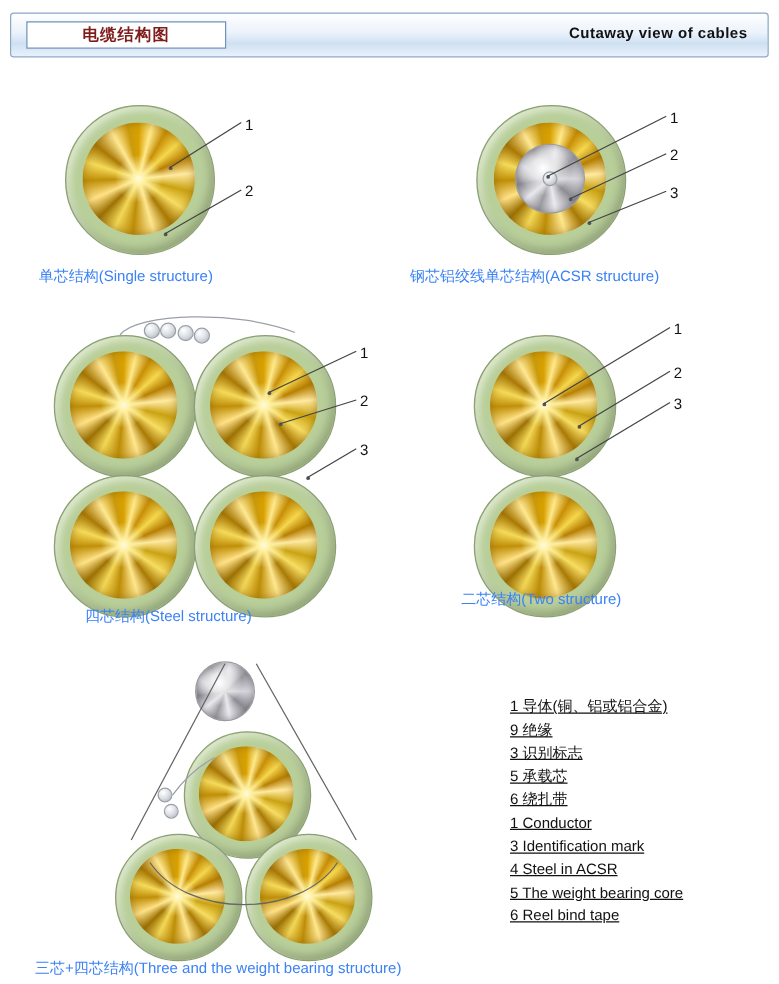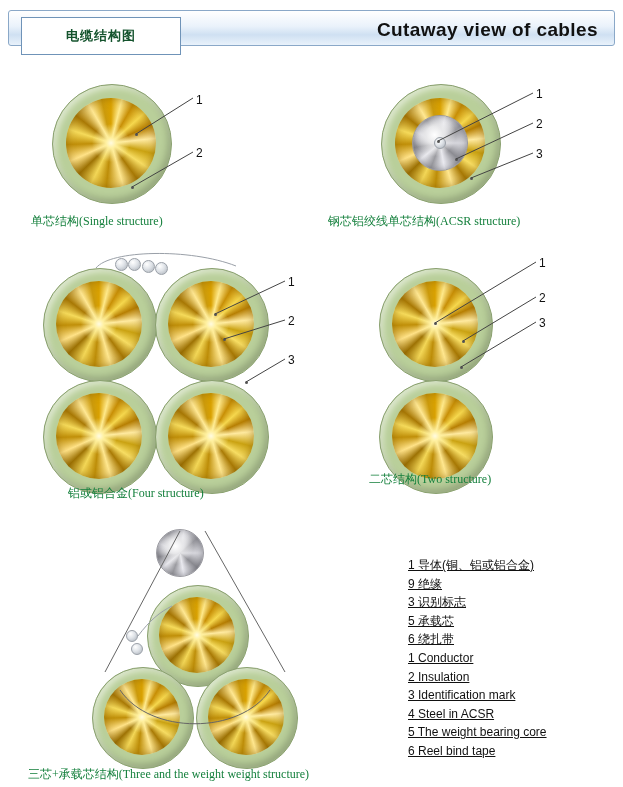--- a/index.html
+++ b/index.html
@@ -14,31 +14,31 @@
   
   .header{
     position:absolute;left:8px;top:10px;width:607px;height:36px;
     border:1px solid #8aa8c8;
     border-radius:3px;
     background:linear-gradient(to bottom,#ffffff 0%,#eaf2fb 45%,#cfe0f2 70%,#e9f2fb 100%);
     box-sizing:border-box;
   }
   .header-left{
     position:absolute;left:12px;top:6px;
-    width:160px;height:38px;
+    width:160px;height:22px;
     border:1px solid #6f93b8;
     background:#ffffff;
     box-sizing:border-box;
     display:flex;align-items:center;justify-content:center;
-    font-size:13px;font-weight:bold;color:#14532d;
+    font-size:13px;font-weight:bold;color:#7f1d1d;
     letter-spacing:1px;
   }
   .header-right{
     position:absolute;right:16px;top:8px;
-    font-size:19px;font-weight:bold;color:#111;
+    font-size:12px;font-weight:bold;color:#111;
     letter-spacing:0.4px;
   }
   .sheath{
     background:#b9cf9a;
     border:1px solid #8aa070;
     border-radius:50%;
     box-shadow:inset -3px -4px 7px rgba(0,0,0,.20), inset 3px 3px 6px rgba(255,255,255,.55);
     position:absolute;
   }
   .core{
@@ -67,21 +67,21 @@
   }
   .smallball{
     position:absolute;border-radius:50%;
     background:radial-gradient(circle at 35% 30%, #ffffff 0%, #dfe3e8 45%, #aab0b8 100%);
     border:1px solid #9aa0a8;
     box-sizing:border-box;
   }
   .num{position:absolute;font-size:12px;color:#111;}
   .dot{position:absolute;width:3px;height:3px;border-radius:50%;background:#555;}
 
-  .caption{position:absolute;font-size:12px;color:#15803d;white-space:nowrap;font-family:Liberation Serif, serif;}
+  .caption{position:absolute;font-size:12px;color:#3b82f6;white-space:nowrap;}
 
   
   .legend{position:absolute;left:408px;top:556px;font-size:12px;line-height:18.6px;color:#111;text-decoration:underline;}
   .legend div{white-space:nowrap;}
 
   svg.ov{position:absolute;left:0;top:0;width:623px;height:787px;pointer-events:none;}
 </style>
 </head>
 <body>
 
@@ -131,21 +131,21 @@
   <div class="smallball" style="left:128px;top:258px;width:13px;height:13px;"></div>
   <div class="smallball" style="left:142px;top:260px;width:13px;height:13px;"></div>
   <div class="smallball" style="left:155px;top:262px;width:13px;height:13px;"></div>
 
   <div class="dot" style="left:214px;top:313px;"></div>
   <div class="dot" style="left:223px;top:338px;"></div>
   <div class="dot" style="left:245px;top:381px;"></div>
   <div class="num" style="left:288px;top:275px;">1</div>
   <div class="num" style="left:288px;top:314px;">2</div>
   <div class="num" style="left:288px;top:353px;">3</div>
-  <div class="caption" style="left:68px;top:485px;">铝或铝合金(Four structure)</div>
+  <div class="caption" style="left:68px;top:485px;">四芯结构(Steel structure)</div>
 </div>
 
 <div>
   <div class="sheath" style="left:379px;top:268px;width:112px;height:112px;"></div>
   <div class="core" style="left:392px;top:281px;width:86px;height:86px;"></div>
 
   <div class="sheath" style="left:379px;top:380px;width:112px;height:112px;"></div>
   <div class="core" style="left:392px;top:393px;width:86px;height:86px;"></div>
 
   <div class="dot" style="left:434px;top:322px;"></div>
@@ -165,31 +165,30 @@
 
   <div class="sheath" style="left:92px;top:667px;width:100px;height:100px;"></div>
   <div class="core" style="left:104px;top:679px;width:76px;height:76px;"></div>
 
   <div class="sheath" style="left:196px;top:667px;width:100px;height:100px;"></div>
   <div class="core" style="left:208px;top:679px;width:76px;height:76px;"></div>
 
   <div class="smallball" style="left:126px;top:630px;width:12px;height:12px;"></div>
   <div class="smallball" style="left:131px;top:643px;width:12px;height:12px;"></div>
 
-  <div class="caption" style="left:28px;top:766px;">三芯+承载芯结构(Three and the weight weight structure)</div>
+  <div class="caption" style="left:28px;top:766px;">三芯+四芯结构(Three and the weight bearing structure)</div>
 </div>
 
 <div class="legend">
   <div>1 导体(铜、铝或铝合金)</div>
   <div>9 绝缘</div>
   <div>3 识别标志</div>
   <div>5 承载芯</div>
   <div>6 绕扎带</div>
   <div>1 Conductor</div>
-  <div>2 Insulation</div>
   <div>3 Identification mark</div>
   <div>4 Steel in ACSR</div>
   <div>5 The weight bearing core</div>
   <div>6 Reel bind tape</div>
 </div>
 
 <svg class="ov" viewBox="0 0 623 787">
 
   <path d="M136,134 L193,98" stroke="#444" stroke-width="1" fill="none"></path>
   <path d="M132,187 L193,152" stroke="#444" stroke-width="1" fill="none"></path>

